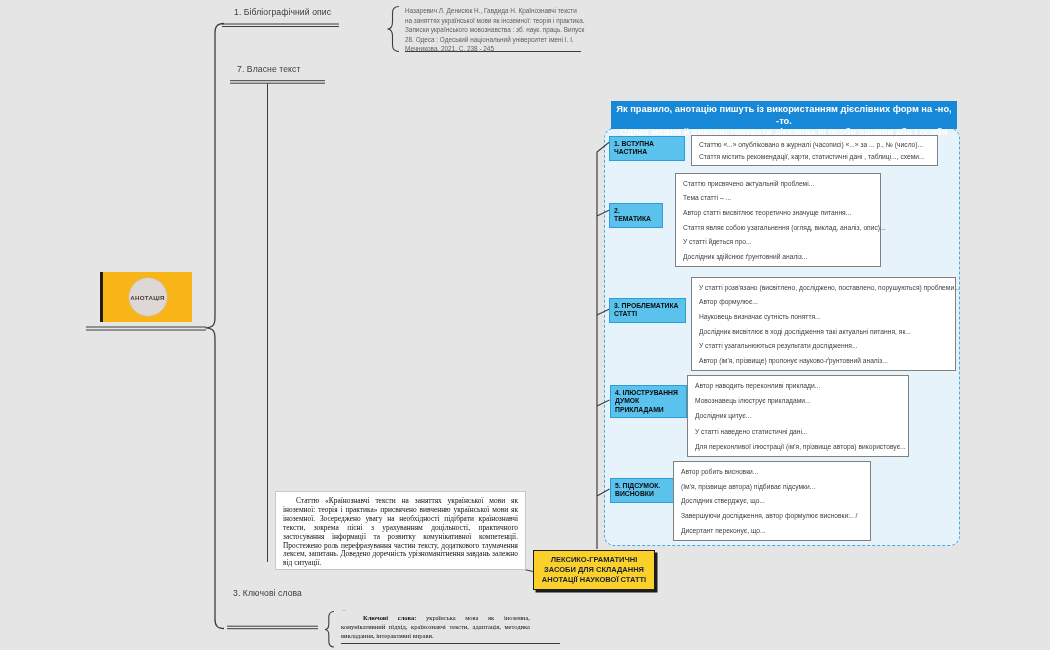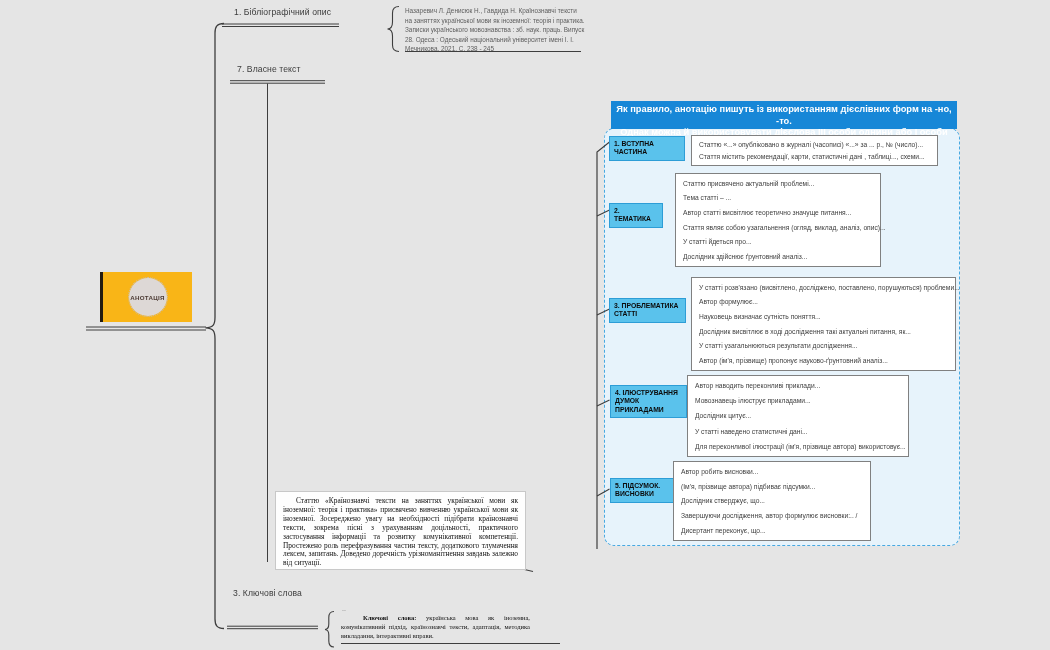--- a/index.html
+++ b/index.html
@@ -156,14 +156,19 @@
 
   <div class="abs sec-label" style="left:610px;top:478px;width:69px;">5. ПІДСУМОК. ВИСНОВКИ</div>
   <div class="abs sec-box" style="left:673px;top:461px;width:198px;height:80px;">
     <div class="row">Автор робить висновки...</div>
     <div class="row">(Ім'я, прізвище автора) підбиває підсумки...</div>
     <div class="row">Дослідник стверджує, що...</div>
     <div class="row">Завершуючи дослідження, автор формулює висновки:.. /</div>
     <div class="row">Дисертант переконує, що...</div>
   </div>
 
+  <div class="abs footer-box">
+    <div>ЛЕКСИКО-ГРАМАТИЧНІ</div>
+    <div>ЗАСОБИ ДЛЯ СКЛАДАННЯ</div>
+    <div>АНОТАЦІЇ НАУКОВОЇ СТАТТІ</div>
+  </div>
 
 </div>
 
 </body></html>

